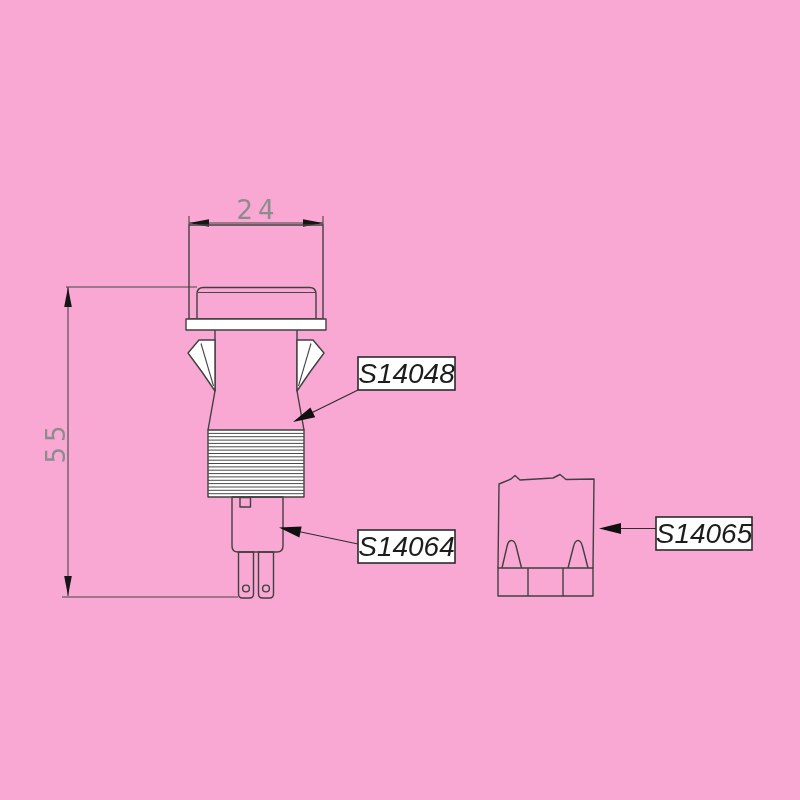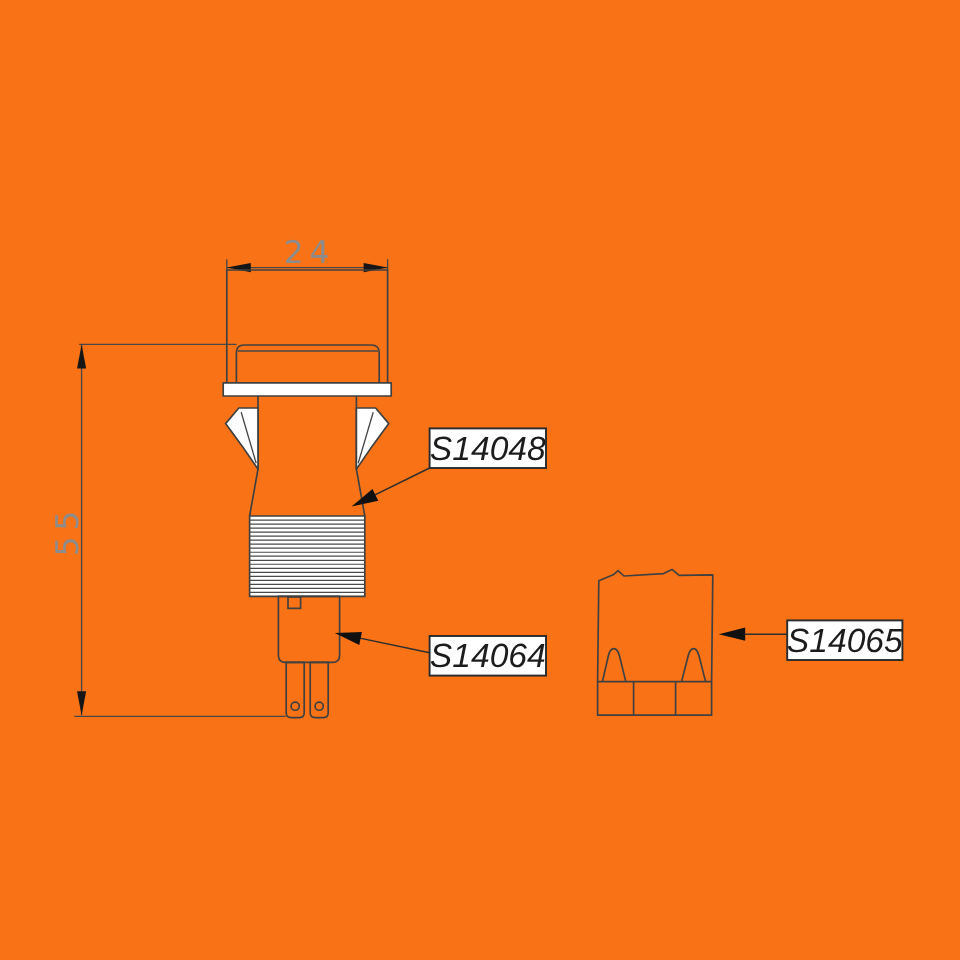--- a/index.html
+++ b/index.html
@@ -1,16 +1,16 @@
 <!DOCTYPE html>
 <html><head>
 <meta charset="utf-8">
 <style>
   html,body{margin:0;padding:0;background:#ffffff;}
-  .page{position:relative;width:800px;height:800px;background:#f97316;overflow:hidden;
+  .page{position:relative;width:800px;height:800px;background:#f9a8d4;overflow:hidden;
         font-family:"Liberation Sans",sans-serif;}
   svg{display:block;}
   .outline{fill:none;stroke:#404040;stroke-width:1.4;stroke-linejoin:round;}
   .outline-fill{fill:#ffffff;stroke:#404040;stroke-width:1.4;stroke-linejoin:round;}
   .thin{fill:none;stroke:#474747;stroke-width:1.1;}
   .thread-line{fill:none;stroke:#4a4a4a;stroke-width:1;}
   .dim-arrow{fill:#161616;stroke:none;}
   .leader-line{fill:none;stroke:#2e2e2e;stroke-width:1.2;}
   .leader-arrow{fill:#101010;stroke:none;}
   .label-box{fill:#ffffff;stroke:#2b2b2b;stroke-width:1.6;}

